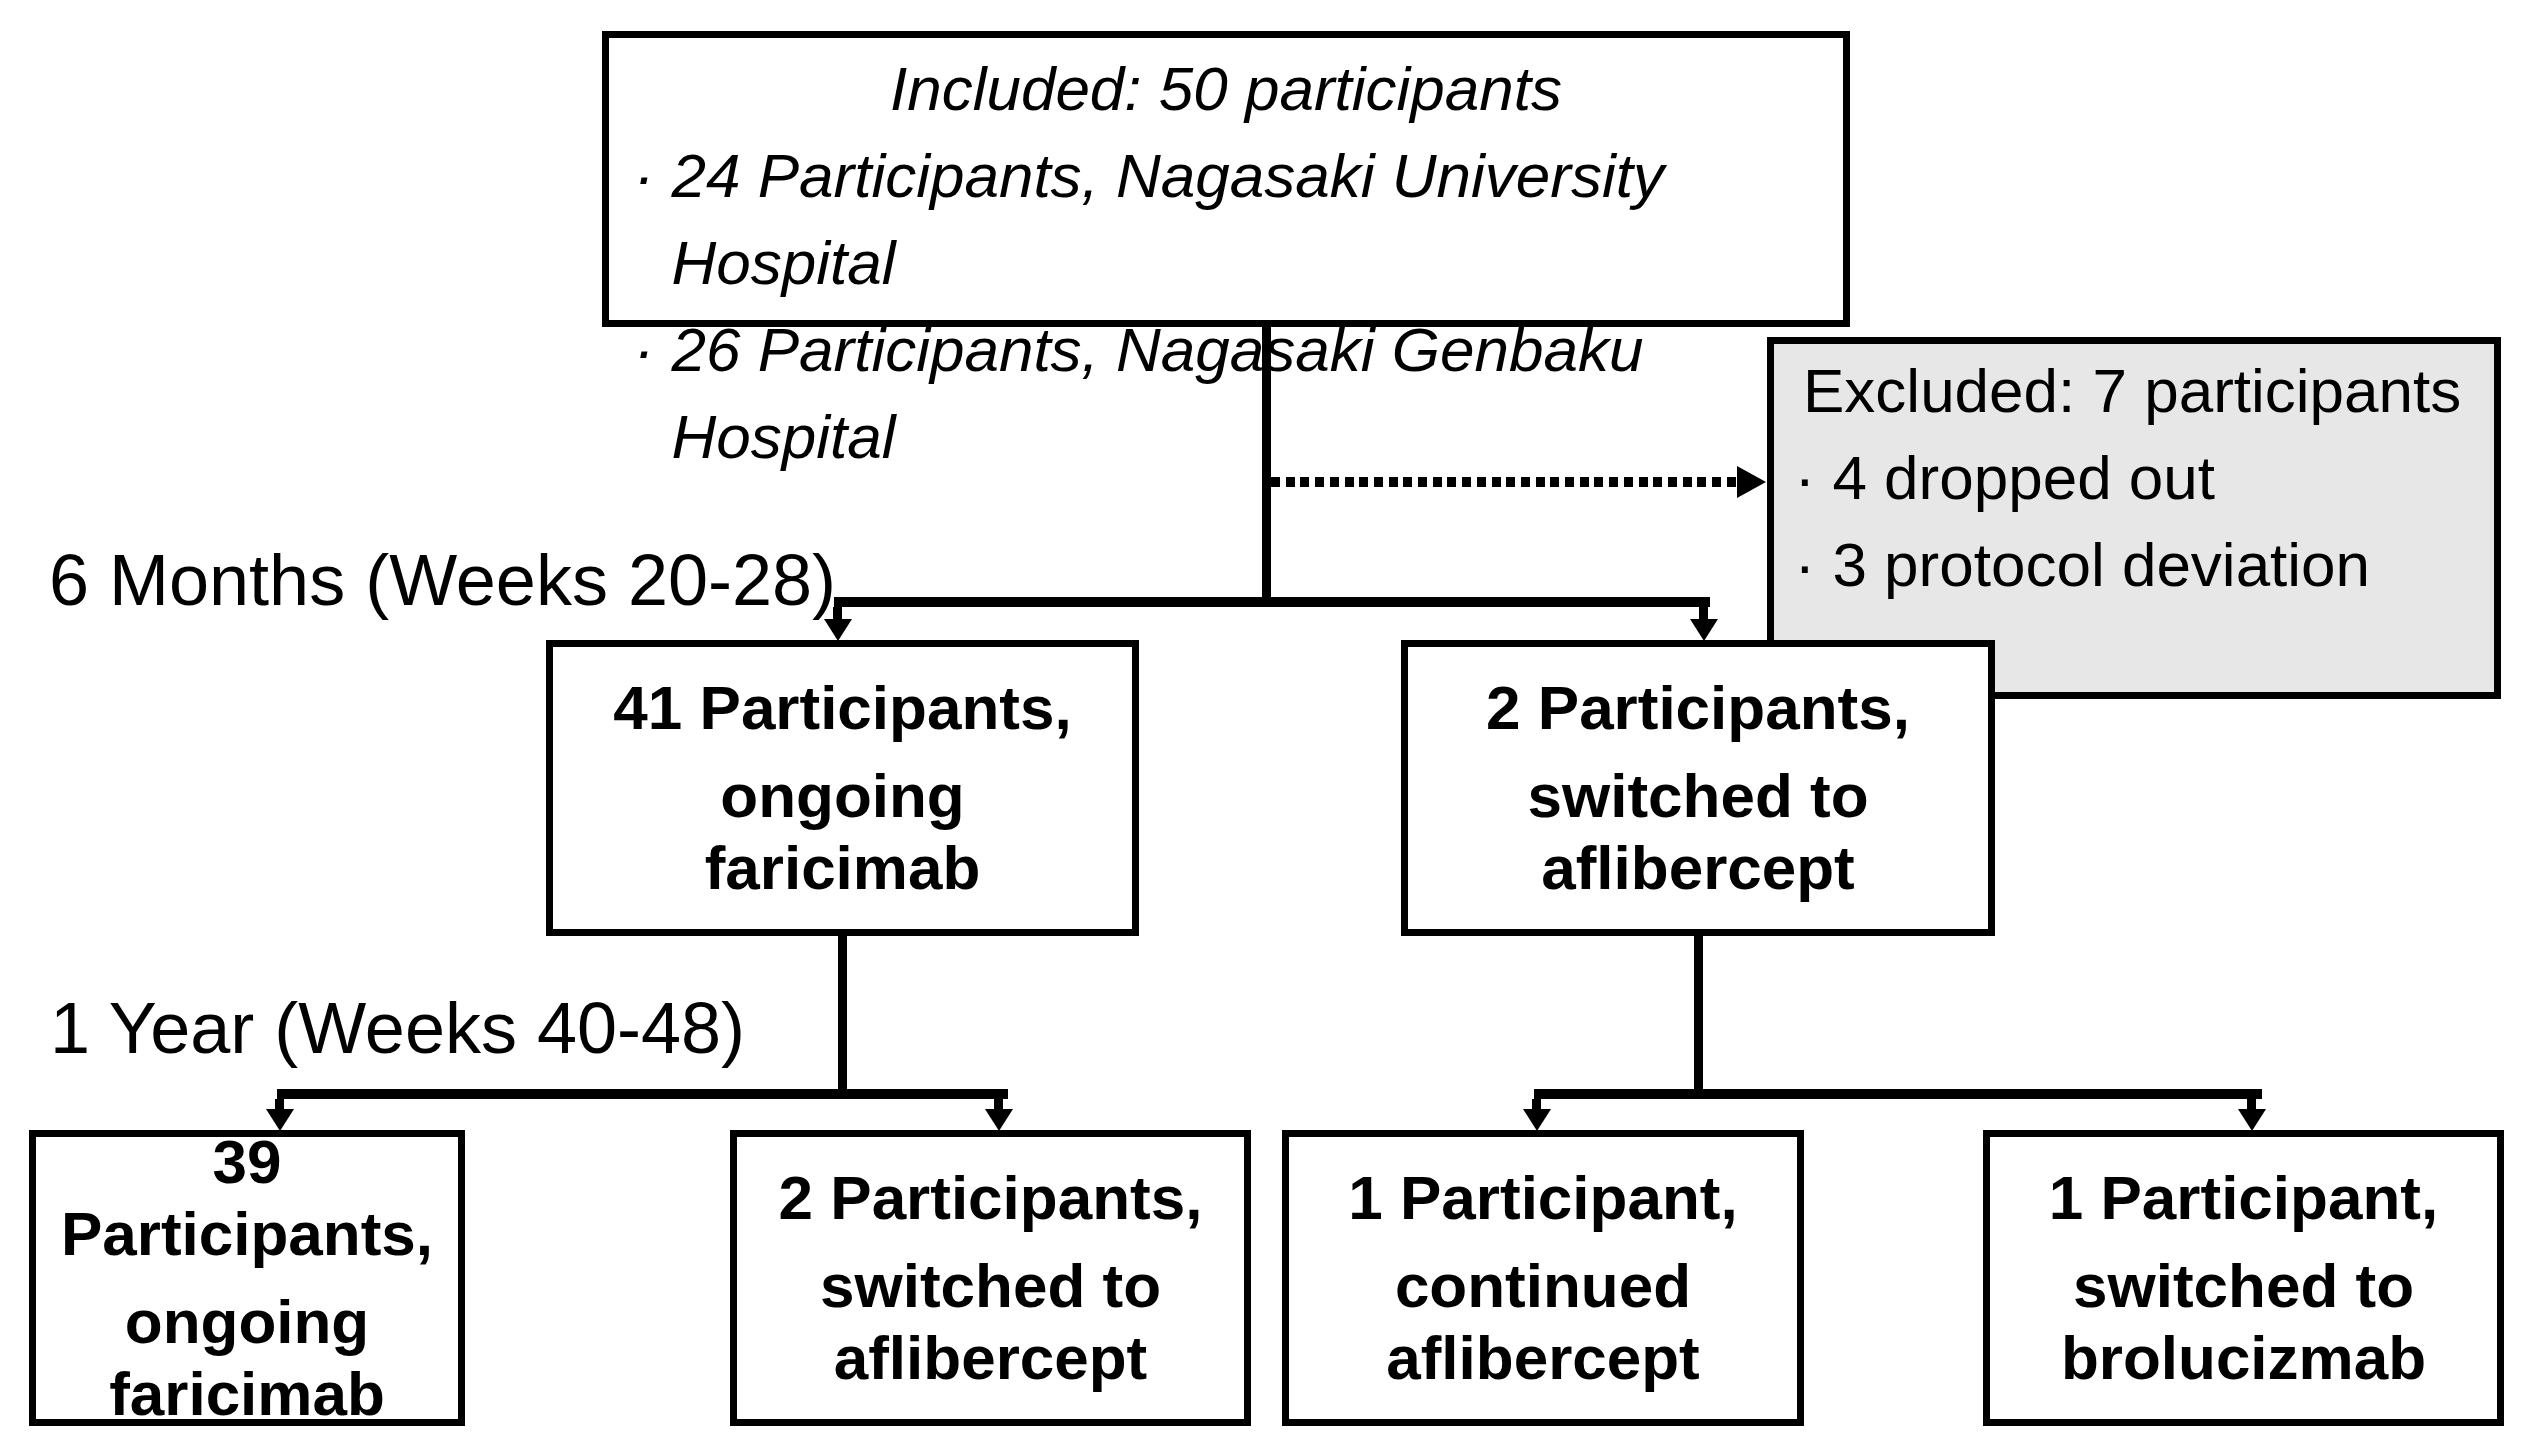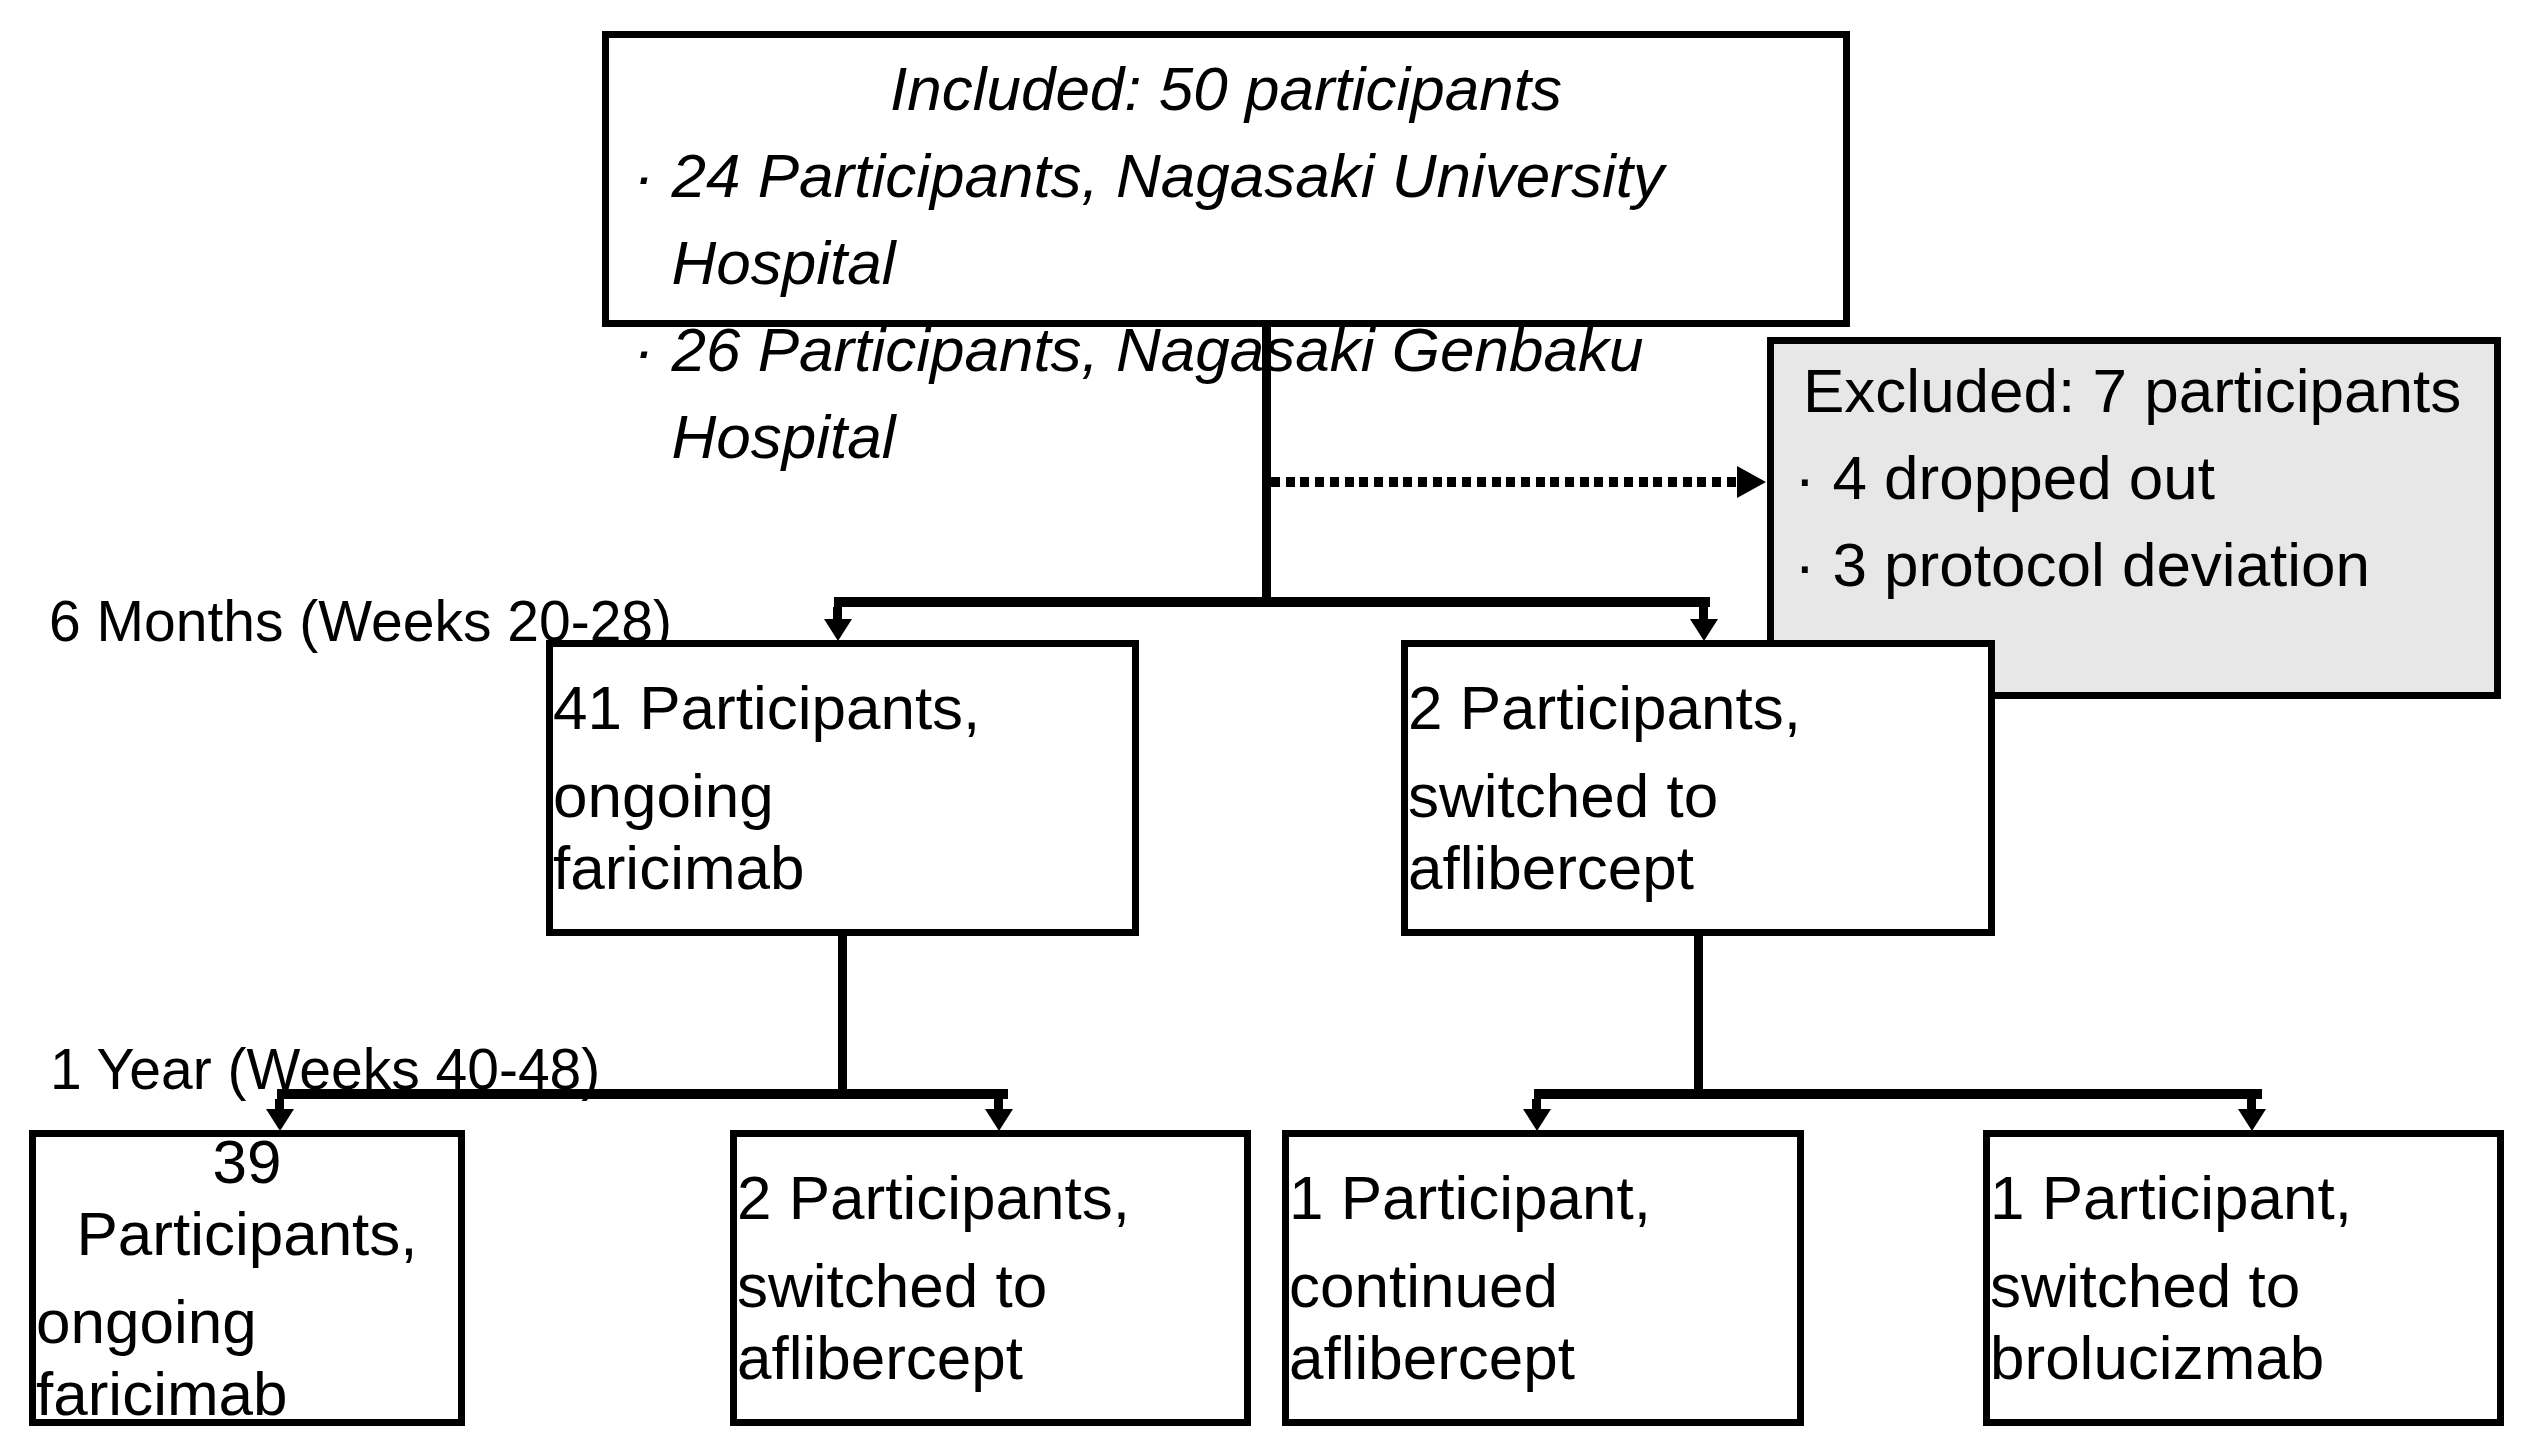--- a/index.html
+++ b/index.html
@@ -45,38 +45,38 @@
     padding-left: 20.4px;
   }
   .bullet-marker {
     width: 38px;
     flex: none;
   }
   
   .box.center {
     display: flex;
     flex-direction: column;
-    align-items: flex-start;
+    align-items: center;
     justify-content: center;
     text-align: center;
+    font-weight: bold;
   }
   .count-line {
     line-height: 72px;
     margin-bottom: 16.3px;
   }
   .action-line {
     line-height: 72px;
   }
   
   .stage-label {
     position: absolute;
-    font-size: 57px;
+    font-size: 72px;
     line-height: 62px;
     white-space: nowrap;
-    margin-top: 41px;
   }
   
   .vline, .hline, .stub {
     position: absolute;
     background: var(--line-color, #000000);
   }
   .tri-down {
     position: absolute;
     width: 0; height: 0;
     border-left: 14px solid transparent;

